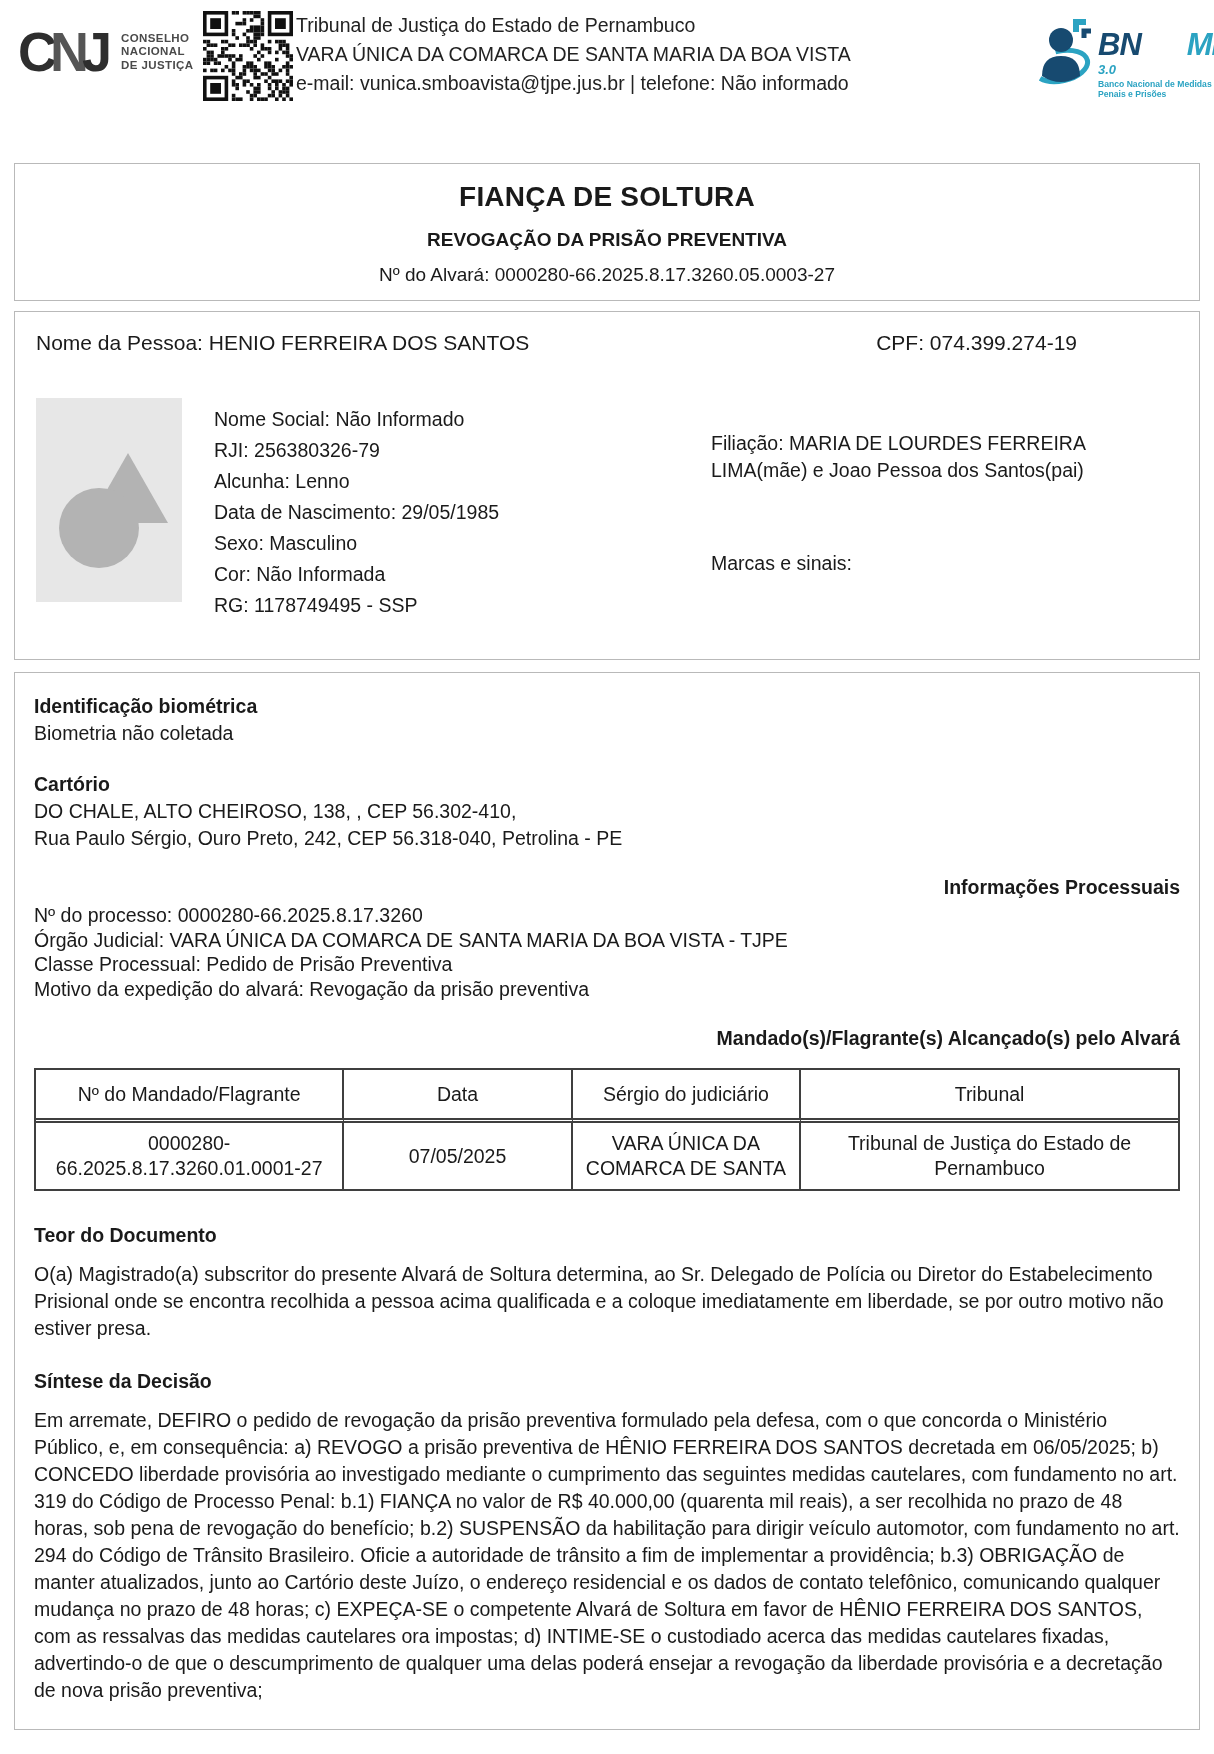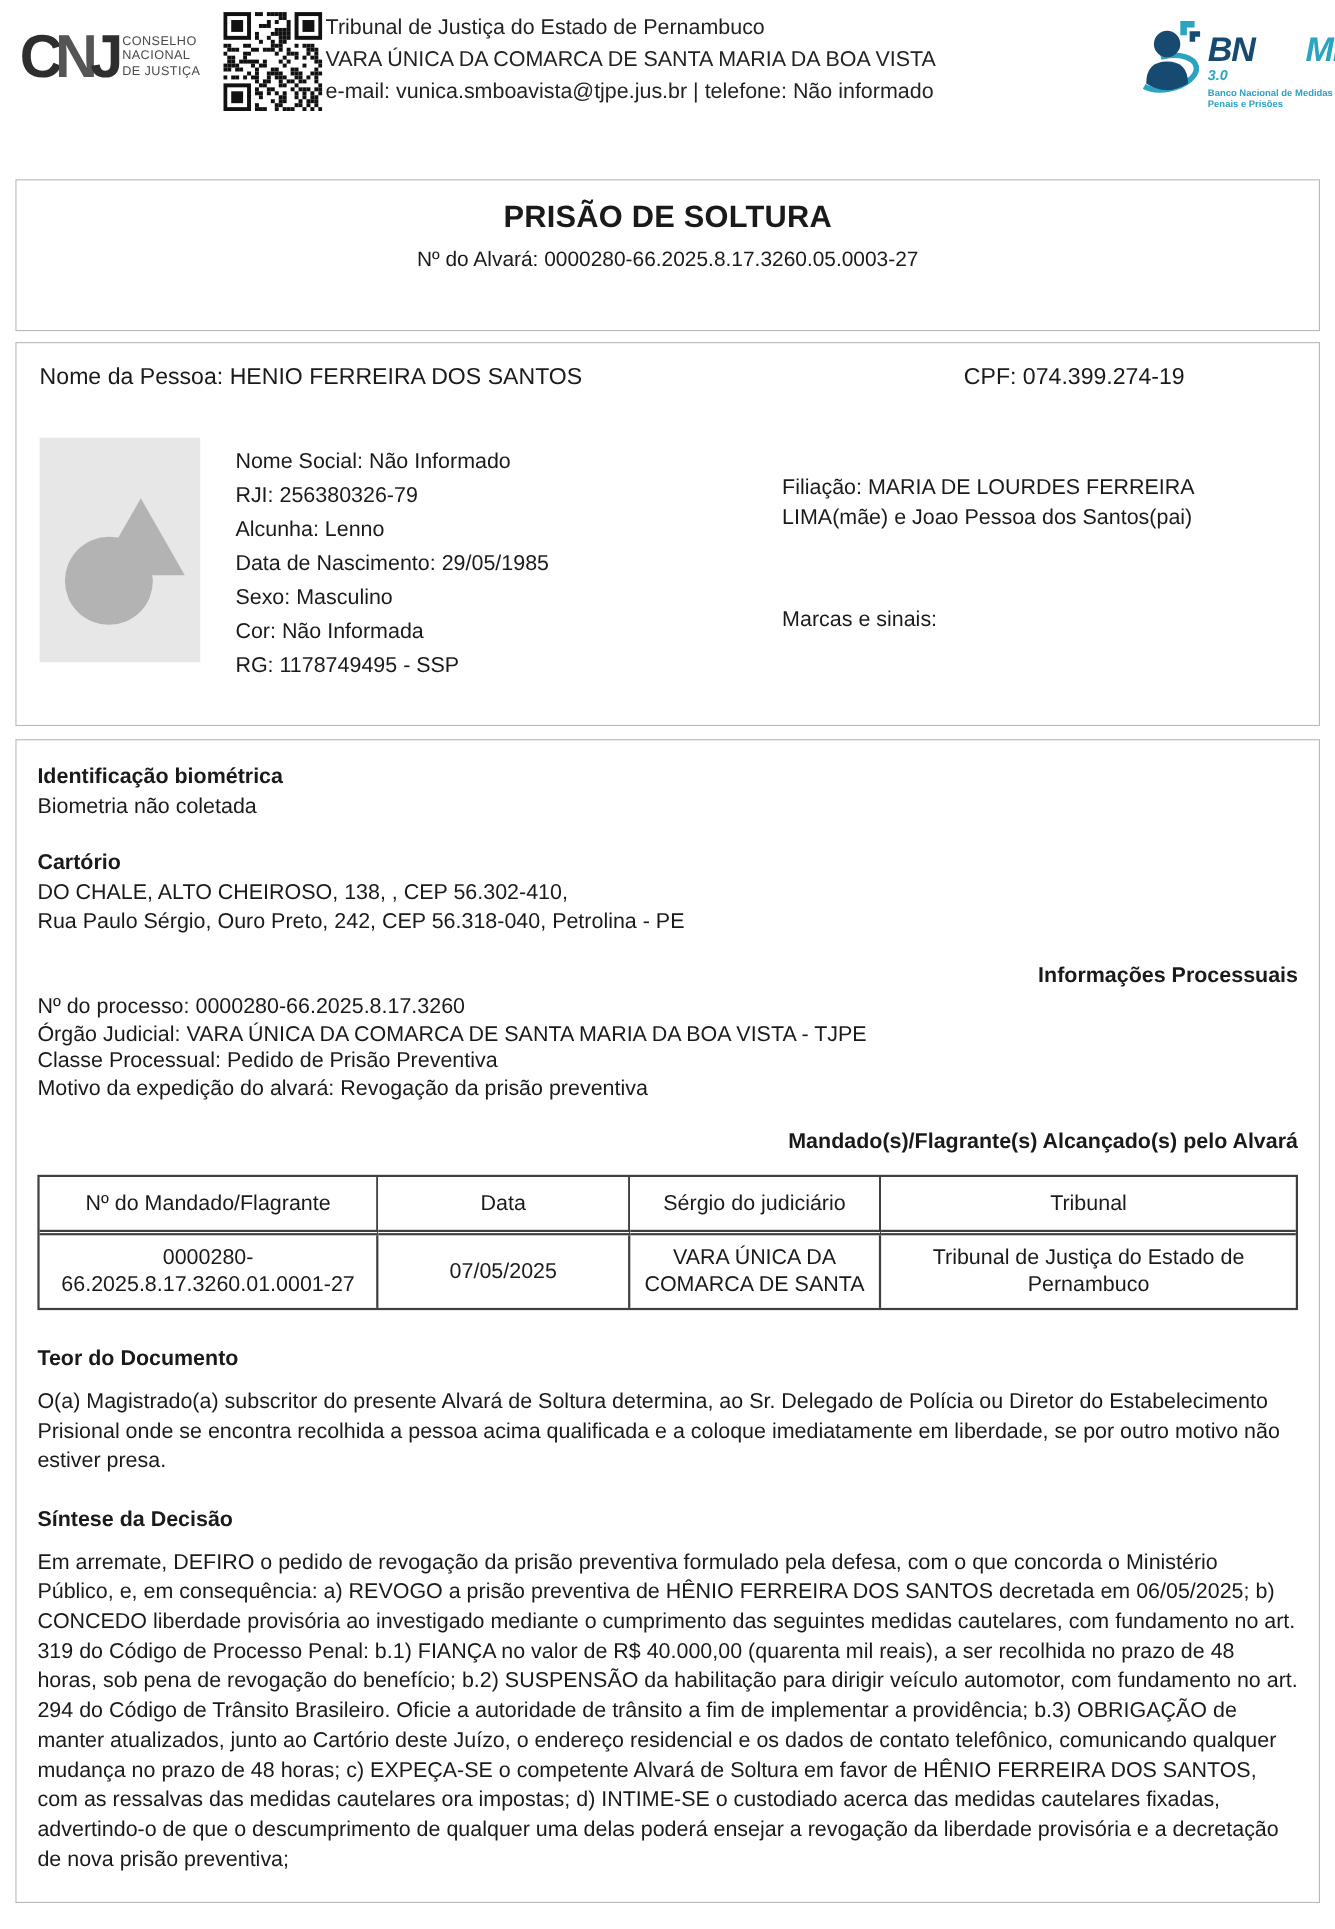--- a/index.html
+++ b/index.html
@@ -6,21 +6,21 @@
   html,body { background:#fff; }
   .page {
     position:relative; width:1214px; height:1754px; background:#fff;
     font-family:"Liberation Sans", sans-serif; color:#1a1a1a; overflow:hidden;
   }
   
   .hdr { position:absolute; left:0; top:0; width:1214px; height:140px; }
   .cnj { position:absolute; left:18px; top:28px; display:flex; align-items:center; }
   .cnj-mark { font-weight:900; font-size:54px; letter-spacing:-7px; color:#3d3d3d; line-height:48px; transform:scaleY(1.02); }
   .cnj-mark .dark{ color:#2e2e2e; } .cnj-mark .mid{ color:#555; }
-  .cnj-label { margin-left:6px; font-size:11.5px; line-height:13.5px; color:#4a4a4a; letter-spacing:.4px; font-weight:400; }
+  .cnj-label { margin-left:16px; font-size:11.5px; line-height:13.5px; color:#4a4a4a; letter-spacing:.4px; font-weight:700; }
   .qr { position:absolute; left:203px; top:11px; width:90px; height:90px; }
   .court { position:absolute; left:296px; top:12px; width:562px; font-size:19.5px; line-height:27px; color:#222; }
   .court .l1{ margin-bottom:2px; } .court .l2{ margin-bottom:2px; }
   .bnmp { position:absolute; left:1032px; top:16px; width:178px; height:80px; }
   .bnmp-icon { position:absolute; left:0; top:2px; }
   .bnmp-text { position:absolute; left:66px; top:14px; }
   .bnmp-word { font-style:italic; font-weight:900; font-size:31px; line-height:30px; letter-spacing:-1px; }
   .bnmp-word .navy{ color:#174a70; } .bnmp-word .teal{ color:#2ba3c2;padding-left:46px; }
   .bnmp-ver { font-style:italic; font-weight:700; font-size:13px; color:#2ba3c2; }
   .bnmp-sub { font-size:8.6px; font-weight:700; color:#2ba3c2; line-height:10px; margin-top:1px; }
@@ -298,21 +298,22 @@
         </div>
         <div class="bnmp-sub">
           <div>Banco Nacional de Medidas</div>
           <div>Penais e Prisões</div>
         </div>
       </div>
     </div>
   </div>
 
   <div class="box box1">
-    <div class="doc-title">PRISÃO DE SOLTURA</div>
+    <div class="doc-title">FIANÇA DE SOLTURA</div>
+    <div class="doc-sub">REVOGAÇÃO DA PRISÃO PREVENTIVA</div>
     <div class="doc-num">Nº do Alvará: 0000280-66.2025.8.17.3260.05.0003-27</div>
   </div>
 
   <div class="box box2">
     <div class="name-row">
       <div><span>Nome da Pessoa: </span><span class="bold">HENIO FERREIRA DOS SANTOS</span></div>
       <div><span>CPF: </span><span class="bold">074.399.274-19</span></div>
     </div>
 
     <div class="photo">

